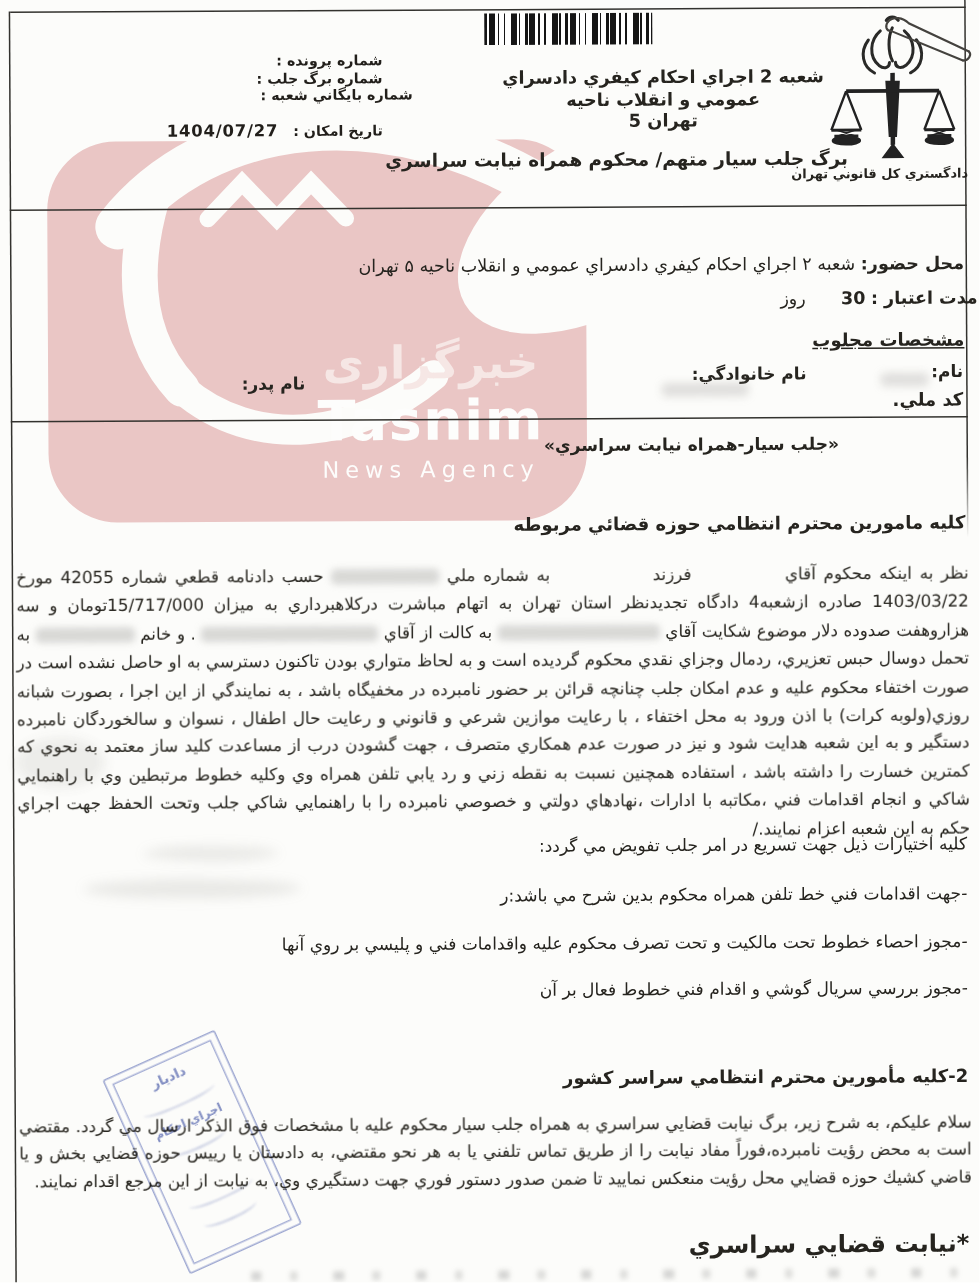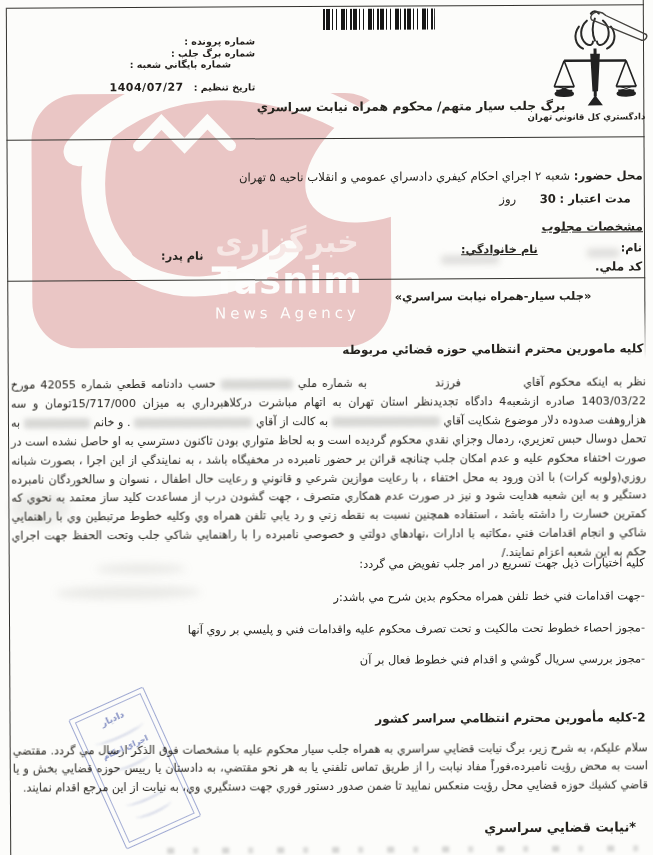--- a/index.html
+++ b/index.html
@@ -97,28 +97,32 @@
   <div class="ln" style="left:8px;top:279px;width:638px;"></div>
 
   <div id="barcode" style="z-index:1;"></div>
 
   <div class="hfield" style="right:396px;top:13px;z-index:1;margin-top:34px;">
     <span>شماره برگ جلب :</span>
   </div>
   <div class="hfield" style="right:396px;top:35px;z-index:1;">
     <span>شماره پرونده :</span>
   </div>
-  <div class="hfield" style="right:420px;top:58px;z-index:1;">
+  <div class="hfield" style="right:376px;top:58px;z-index:1;">
     <span>شماره بايگاني شعبه :</span>
   </div>
   <div class="hfield" style="right:396px;top:80px;z-index:1;">
-    <span>تاريخ تنظيم :</span>
+    <span>تاريخ امكان :</span>
     <span class="hval">1404/07/27</span>
   </div>
 
+  <div class="t b" style="left:318px;top:45px;width:252px;text-align:center;font-size:11.8px;line-height:14.5px;white-space:normal;z-index:1;">
+    <div>شعبه 2 اجراي احكام كيفري دادسراي عمومي و انقلاب ناحيه</div>
+    <div>تهران 5</div>
+  </div>
 
   <div class="t b" style="left:317px;top:100px;width:250px;text-align:center;font-size:12.3px;z-index:1;">برگ جلب سيار متهم/ محكوم همراه نيابت سراسري</div>
 
   <svg class="abs" style="left:548px;top:6px;z-index:1;" width="98" height="108" viewBox="0 0 98 108">
     <g stroke="#2a2a28" fill="none" stroke-width="2" stroke-linecap="round">
       <path d="M 49,14 C 46,20 46,30 49,36"></path>
       <path d="M 41,16 C 34,22 33,33 40,39 C 44,42 47,40 47,37"></path>
       <path d="M 57,16 C 64,22 65,33 58,39 C 54,42 51,40 51,37"></path>
       <path d="M 33,22 C 27,30 29,40 37,44"></path>
       <path d="M 65,22 C 71,30 69,40 61,44"></path>
@@ -146,34 +150,34 @@
       <path d="M 8,12 L 56,32"></path>
       <path d="M 6,6 C 4,9 5,12 8,12"></path>
       <path d="M 60,26 C 62,28 60,32 56,32"></path>
     </g>
   </svg>
 
   <div class="t" style="right:9px;top:170px;font-size:11.7px;z-index:1;">
     <span class="b">محل حضور:</span>
     <span>شعبه ۲ اجراي احكام كيفري دادسراي عمومي و انقلاب ناحيه ۵ تهران</span>
   </div>
-  <div class="t" style="right:21px;top:193px;font-size:11.7px;z-index:1;text-align:center;">
+  <div class="t" style="right:0;top:193px;font-size:11.7px;z-index:1;text-align:center;">
     <span class="b">مدت اعتبار :</span>
     <span class="b">30</span>
     <span class="gap" style="width:16px;"></span>
     <span>روز</span>
   </div>
   <div class="t b" style="right:9px;top:221px;font-size:12px;text-decoration:underline;z-index:1;">مشخصات مجلوب</div>
 
   <div class="t b" style="right:10px;top:243px;font-size:11.3px;z-index:1;margin-left:11px;">نام:</div>
-  <div class="t b" style="left:462px;top:244px;font-size:11.3px;z-index:1;text-decoration:underline;">نام خانوادگي:</div>
+  <div class="t b" style="left:462px;top:244px;font-size:11.3px;z-index:1;">نام خانوادگي:</div>
   <div class="t b" style="left:162px;top:249px;font-size:11.3px;z-index:1;">نام پدر:</div>
   <div class="t b" style="right:10px;top:261px;font-size:12px;z-index:1;">كد ملي.</div>
 
-  <div class="t b" style="left:444px;top:290px;width:148px;text-align:right;font-size:11.4px;z-index:1;">«جلب سيار-همراه نيابت سراسري»</div>
+  <div class="t b" style="left:412px;top:290px;width:148px;text-align:right;font-size:11.4px;z-index:1;">«جلب سيار-همراه نيابت سراسري»</div>
 
   <div class="t b" style="right:9px;top:343px;font-size:12px;z-index:1;">كليه مامورين محترم انتظامي حوزه قضائي مربوطه</div>
 
   <div class="para" style="left:11px;top:375px;width:635px;z-index:1;">
     <span>نظر به اينكه محكوم آقاي</span>
     <span class="gap" style="width:52px;"></span>
     <span>فرزند</span>
     <span class="gap" style="width:58px;"></span>
     <span>به شماره ملي</span>
     <span class="redact" style="width:72px;"></span>
@@ -186,21 +190,21 @@
     <span>به تحمل دوسال حبس تعزيري، ردمال وجزاي نقدي محكوم گرديده است و به لحاظ متواري بودن تاكنون دسترسي به او حاصل نشده است در صورت اختفاء محكوم عليه و عدم امكان جلب چنانچه قرائن بر حضور نامبرده در مخفيگاه باشد ، به نمايندگي از اين اجرا ، بصورت شبانه روزي(ولوبه كرات) با اذن ورود به محل اختفاء ، با رعايت موازين شرعي و قانوني و رعايت حال اطفال ، نسوان و سالخوردگان نامبرده دستگير و به اين شعبه هدايت شود و نيز در صورت عدم همكاري متصرف ، جهت گشودن درب از مساعدت كليد ساز معتمد به نحوي كه كمترين خسارت را داشته باشد ، استفاده همچنين نسبت به نقطه زني و رد يابي تلفن همراه وي وكليه خطوط مرتبطين وي با راهنمايي شاكي و انجام اقدامات فني ،مكاتبه با ادارات ،نهادهاي دولتي و خصوصي نامبرده را با راهنمايي شاكي جلب وتحت الحفظ جهت اجراي حكم به اين شعبه اعزام نمايند./</span>
   </div>
 
   <div class="t" style="right:9px;top:557px;font-size:11.4px;font-weight:500;z-index:1;">كليه اختيارات ذيل جهت تسريع در امر جلب تفويض مي گردد:</div>
   <div class="t" style="right:9px;top:590px;font-size:11.4px;font-weight:500;z-index:1;">-جهت اقدامات فني خط تلفن همراه محكوم بدين شرح مي باشد:ر</div>
   <div class="t" style="right:9px;top:622px;font-size:11.4px;font-weight:500;z-index:1;">-مجوز احصاء خطوط تحت مالكيت و تحت تصرف محكوم عليه واقدامات فني و پليسي بر روي آنها</div>
   <div class="t" style="right:9px;top:653px;font-size:11.4px;font-weight:500;z-index:1;">-مجوز بررسي سريال گوشي و اقدام فني خطوط فعال بر آن</div>
 
   <div class="t b" style="right:9px;top:712px;font-size:12px;z-index:1;">2-كليه مأمورين محترم انتظامي سراسر كشور</div>
   <div class="para" style="left:11px;top:741px;width:635px;line-height:18.4px;">سلام عليكم، به شرح زير، برگ نيابت قضايي سراسري به همراه جلب سيار محكوم عليه با مشخصات فوق الذكر ارسال مي گردد. مقتضي است به محض رؤيت نامبرده،فوراً مفاد نيابت را از طريق تماس تلفني يا به هر نحو مقتضي، به دادستان يا رييس حوزه قضايي بخش و يا قاضي كشيك حوزه قضايي محل رؤيت منعكس نماييد تا ضمن صدور دستور فوري جهت دستگيري وي، به نيابت از اين مرجع اقدام نمايند.</div>
-  <div class="t b" style="right:19px;top:821px;font-size:13px;z-index:1;">*نيابت قضايي سراسري</div>
+  <div class="t b" style="right:9px;top:821px;font-size:16px;z-index:1;">*نيابت قضايي سراسري</div>
 
   <div id="stamp" style="z-index:2;">
     <div class="inner">
       <div class="stxt">داديار</div>
       <div class="squig"></div>
       <div class="stxt" style="font-size:8px;">اجراي احكام</div>
       <div class="squig" style="width:40px;"></div>
       <div class="squig" style="width:46px;margin-top:22px;"></div>
       <div class="squig" style="width:38px;"></div>
     </div>

